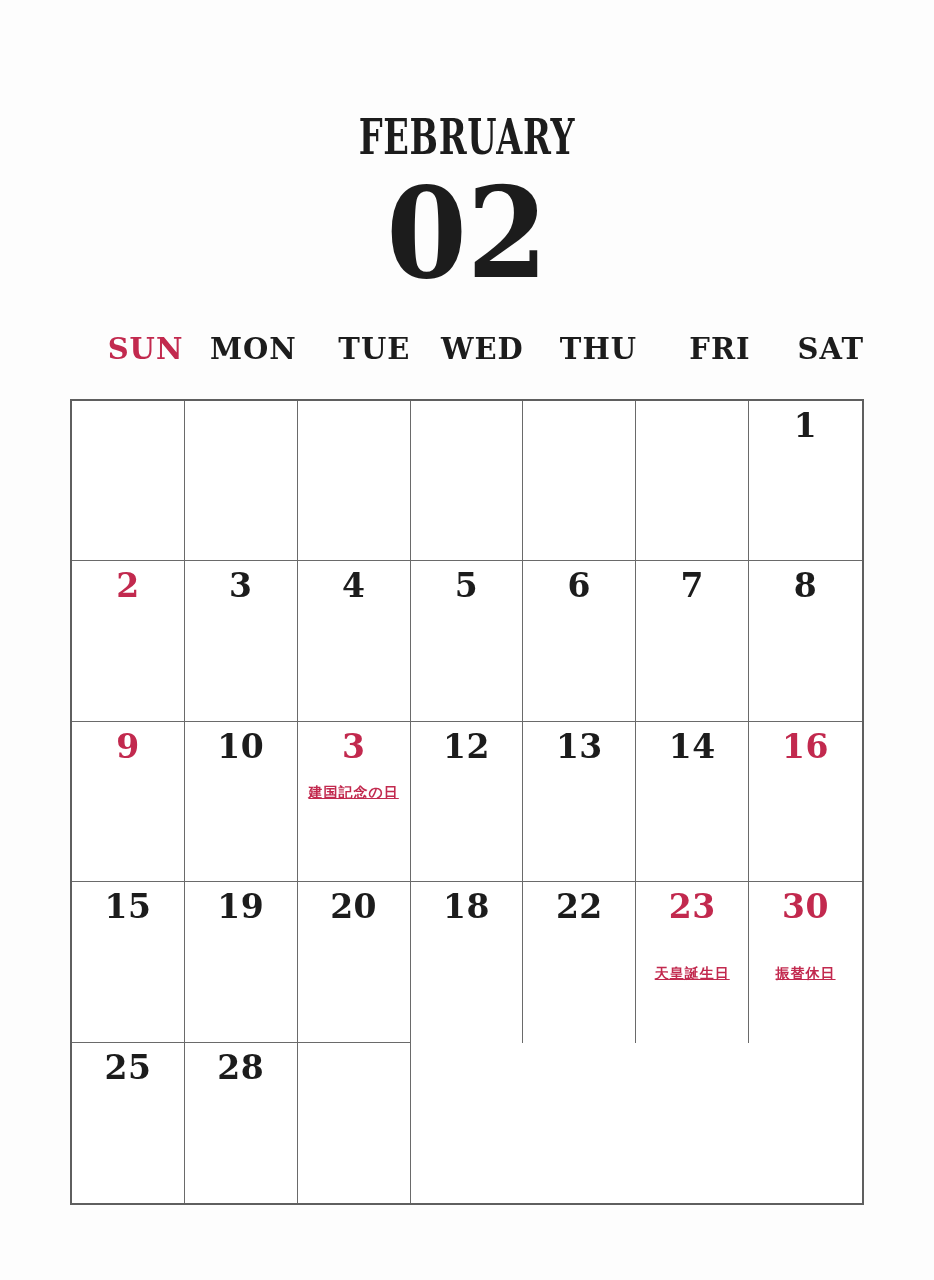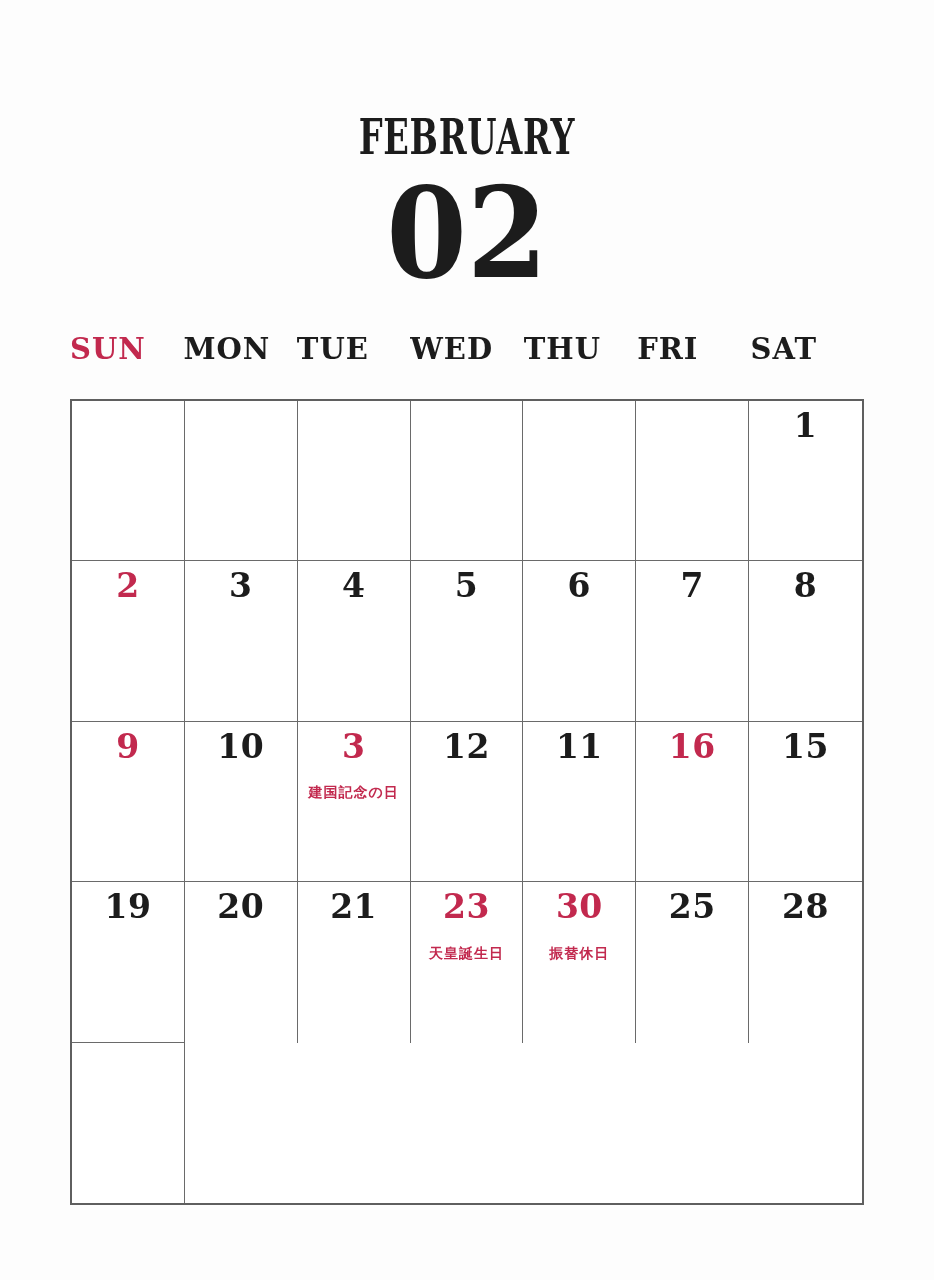--- a/index.html
+++ b/index.html
@@ -34,21 +34,21 @@
     font-size:126px;font-weight:700;line-height:1;
     transform:scaleX(0.92);
     color:var(--ink);
   }
 
   .weekday-row{
     position:absolute;left:70px;top:332px;width:794px;
     display:grid;grid-template-columns:repeat(7,1fr);
   }
   .weekday{
-    text-align:left;
+    text-align:right;
     font-size:29px;font-weight:700;
     letter-spacing:1px;
     color:var(--ink);
   }
   .weekday[data-red="true"]{color:var(--red);}
 
   .grid{
     position:absolute;left:70px;top:399px;width:794px;height:806px;
     display:grid;
     grid-template-columns:repeat(7,1fr);
@@ -56,31 +56,32 @@
     border:2px solid var(--grid-outer);
     background:#ffffff;
   }
   .cell{
     border-right:1px solid var(--grid-line);
     border-bottom:1px solid var(--grid-line);
     display:flex;flex-direction:column;align-items:center;
     padding-top:5px;
   }
   .cell:nth-child(7n){border-right:none;}
-  .cell:nth-last-child(-n+7){border-bottom:none;}
+  .cell:nth-last-child(-n+7){border-bottom:none;gap:20px;}
   .cell[data-red="true"]{color:var(--red);}
 
   .day{
     font-size:33px;font-weight:600;line-height:1.2;
     letter-spacing:0.5px;
   }
   .holiday{
     font-size:14px;font-weight:600;
     margin-top:18px;letter-spacing:1px;
     font-family:"DejaVu Serif","Liberation Serif",serif;
+    text-decoration:underline;
   }
 </style>
 </head>
 <body>
 
 <div class="page">
 
   <div class="month-name">FEBRUARY</div>
   <div class="month-number">02</div>
 
@@ -147,37 +148,43 @@
       <span class="day">10</span>
     </div>
     <div class="cell" data-red="true">
       <span class="day">3</span>
       <span class="holiday">建国記念の日</span>
     </div>
     <div class="cell">
       <span class="day">12</span>
     </div>
     <div class="cell">
-      <span class="day">11</span>
+      <span class="day">13</span>
+    </div>
+    <div class="cell">
+      <span class="day">14</span>
     </div>
 
     <div class="cell" data-red="true">
       <span class="day">16</span>
     </div>
     <div class="cell">
       <span class="day">15</span>
     </div>
     <div class="cell">
       <span class="day">19</span>
     </div>
     <div class="cell">
       <span class="day">20</span>
     </div>
     <div class="cell">
-      <span class="day">21</span>
+      <span class="day">18</span>
+    </div>
+    <div class="cell">
+      <span class="day">22</span>
     </div>
 
     <div class="cell" data-red="true">
       <span class="day">23</span>
       <span class="holiday">天皇誕生日</span>
     </div>
     <div class="cell" data-red="true">
       <span class="day">30</span>
       <span class="holiday">振替休日</span>
     </div>

